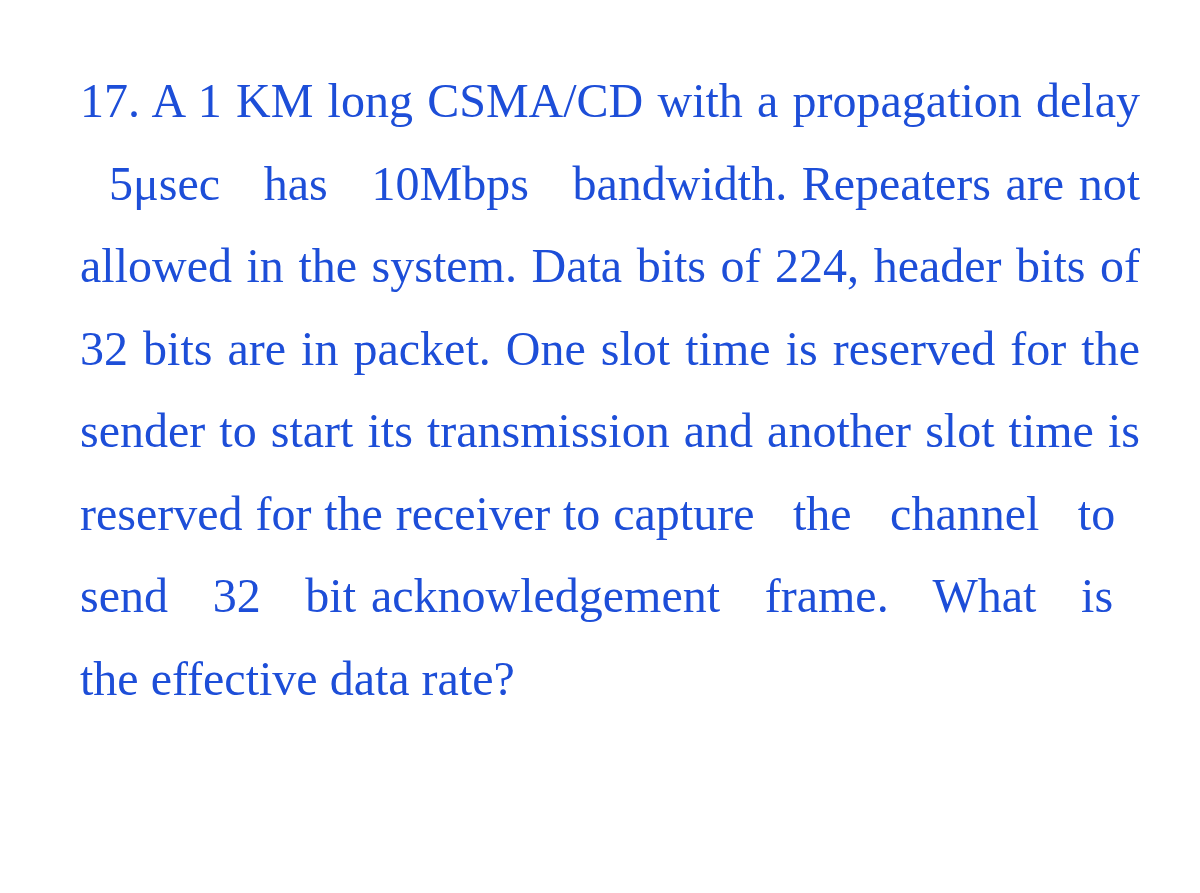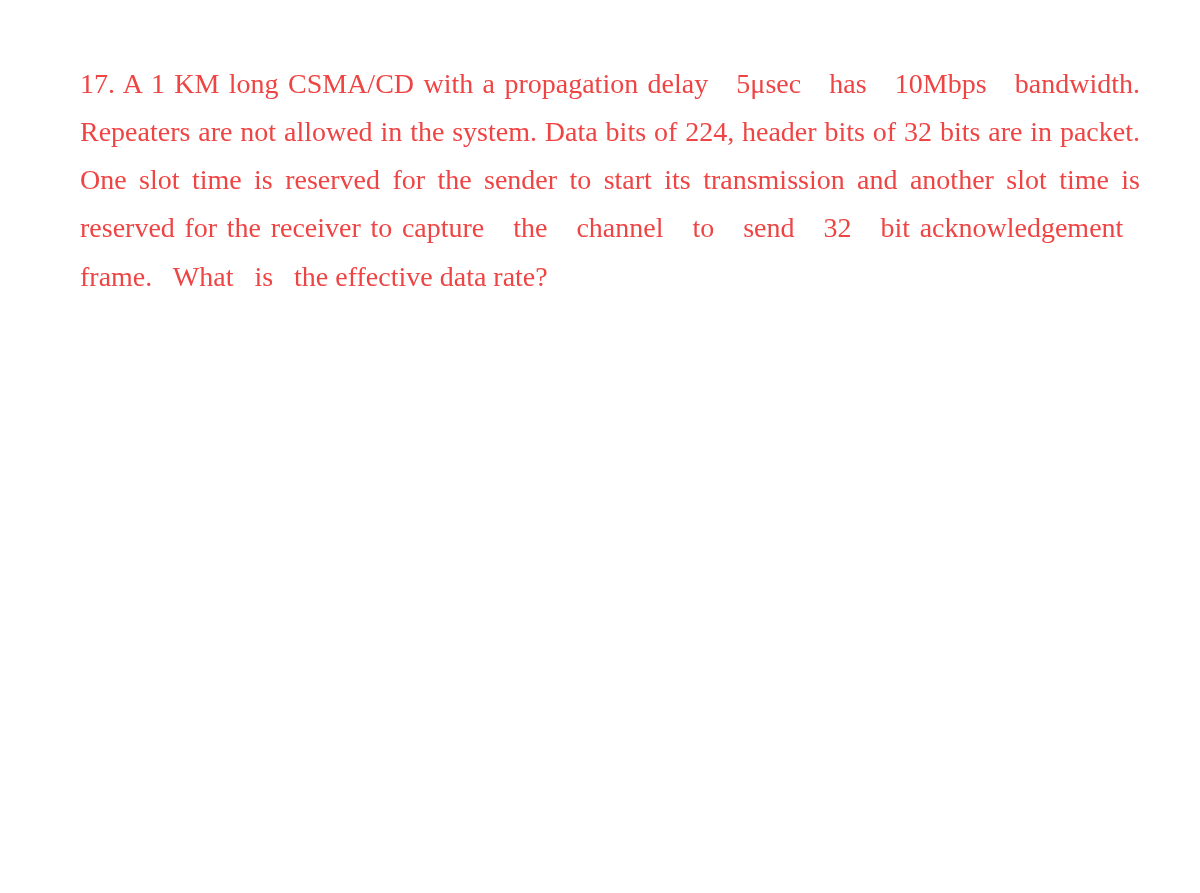--- a/index.html
+++ b/index.html
@@ -23,23 +23,23 @@
       height: 893px;
       background-color: #ffffff;
       padding: 60px 60px 60px 80px;
       display: flex;
       align-items: flex-start;
       justify-content: flex-start;
     }
 
     .question-block {
       font-family: "Times New Roman", Times, serif;
-      font-size: 28px;
+      font-size: 48px;
       line-height: 1.72;
-      color: #ef4444;
+      color: #1d4ed8;
       text-align: justify;
       width: 100%;
     }
 
     .question-text {
       display: block;
     }
   </style>
 </head>
 <body>

